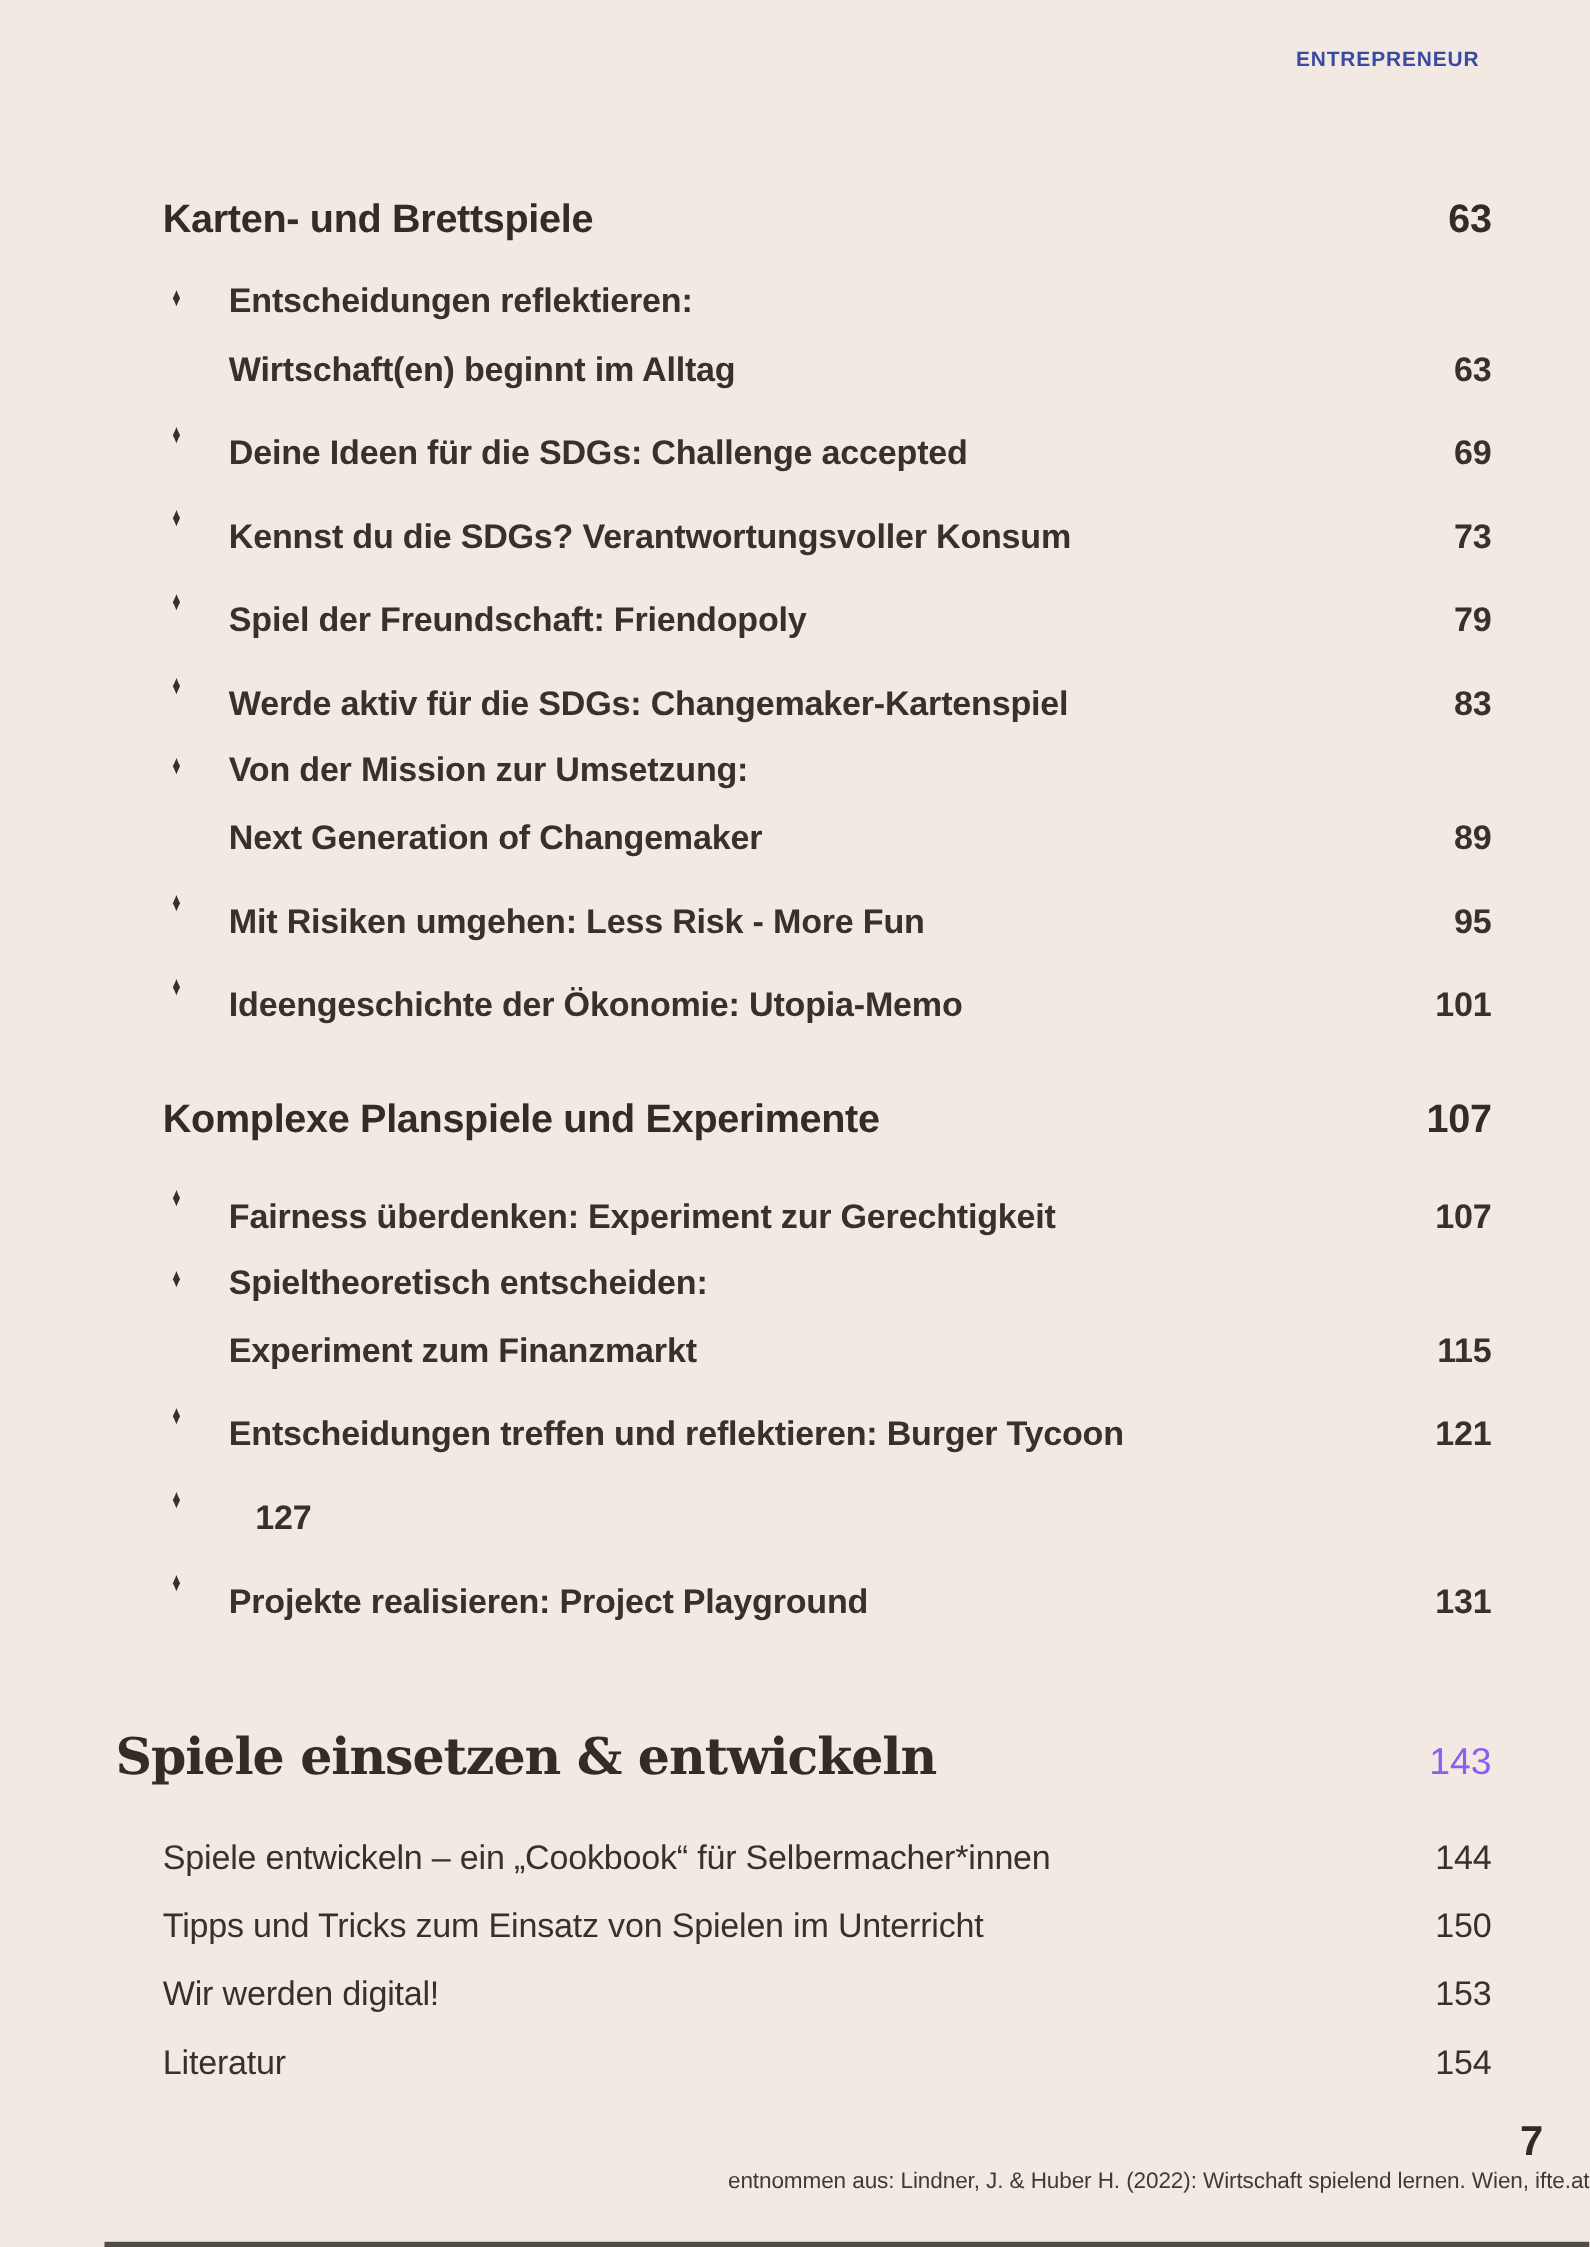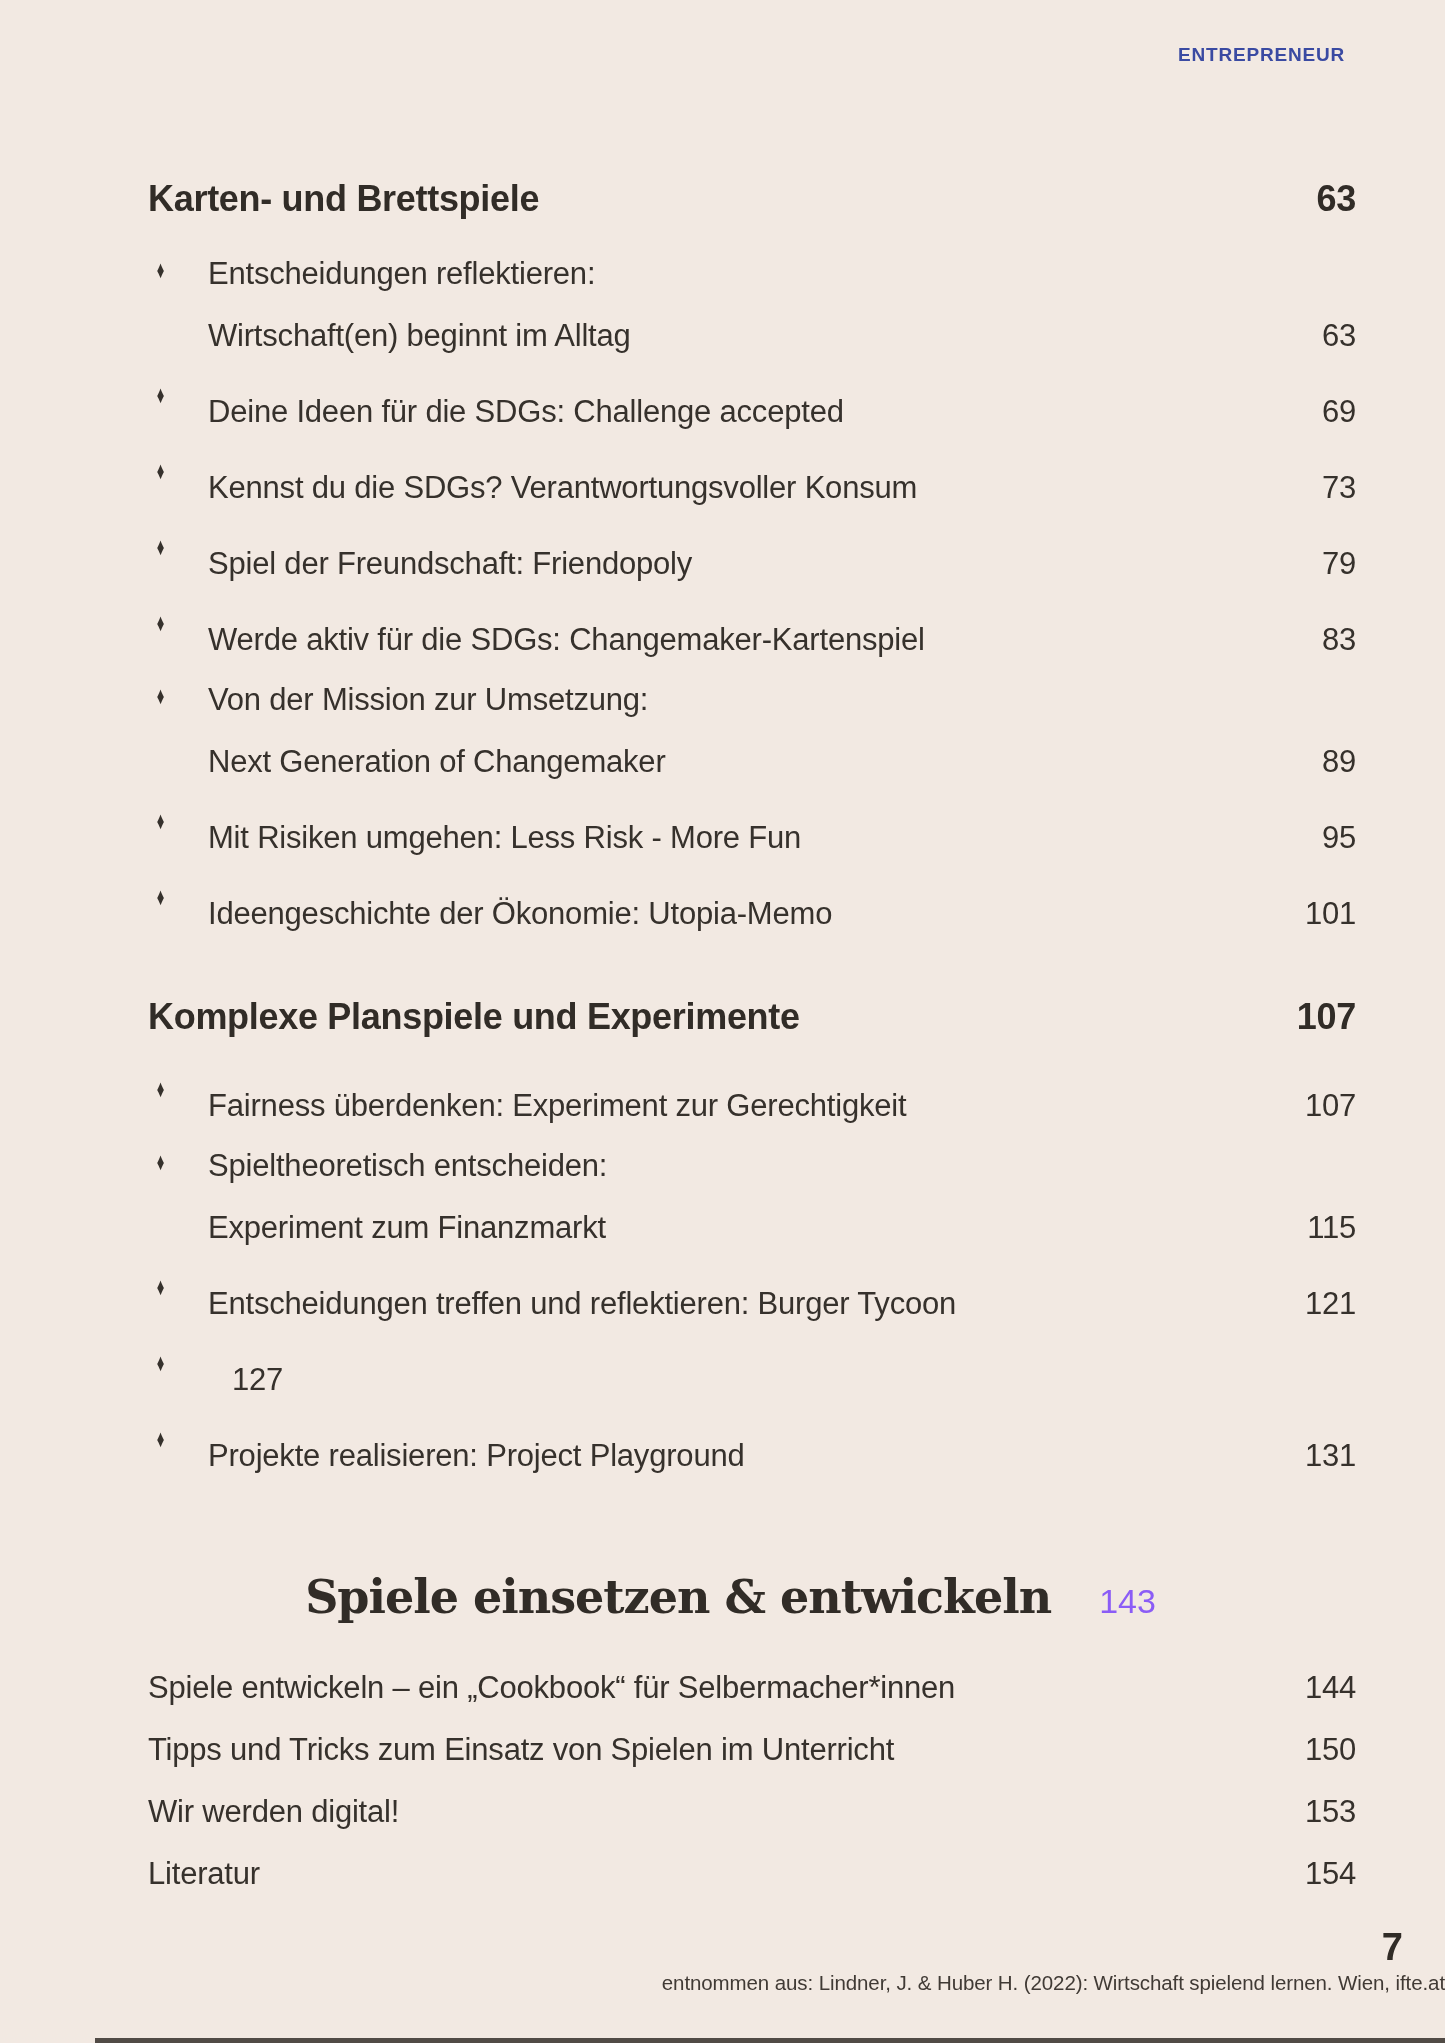--- a/index.html
+++ b/index.html
@@ -42,25 +42,25 @@
   .item.first-of-sec2 { margin-top: 26px; }
   .bullet {
     flex: 0 0 52px;
     padding-left: 8px;
     font-size: 22px;
     line-height: 46px;
     transform: scaleX(0.68) scaleY(1.1);
     transform-origin: 10px 55%;
     color: #36312c;
   }
-  .item-body { flex: 1; min-width: 0; }
+  .item-body { flex: 1; min-width: 0; font-weight: bold; }
   .jrow { display: flex; justify-content: space-between; align-items: baseline; margin-top: 16px; }
   .pgnum { margin-left: 24px; white-space: nowrap; }
   .chapter-head {
-    display: flex; justify-content: center; align-items: baseline;
+    display: flex; justify-content: space-between; align-items: baseline;
     margin-top: 86px;
     font-family: "DejaVu Serif", serif;
     font-weight: 700;
     font-size: 46px; line-height: 64px;
     letter-spacing: -1px;
     color: #312c27;
   }
   .chapter-head .pgnum {
     font-family: "Liberation Sans", sans-serif;
     font-weight: 400;

